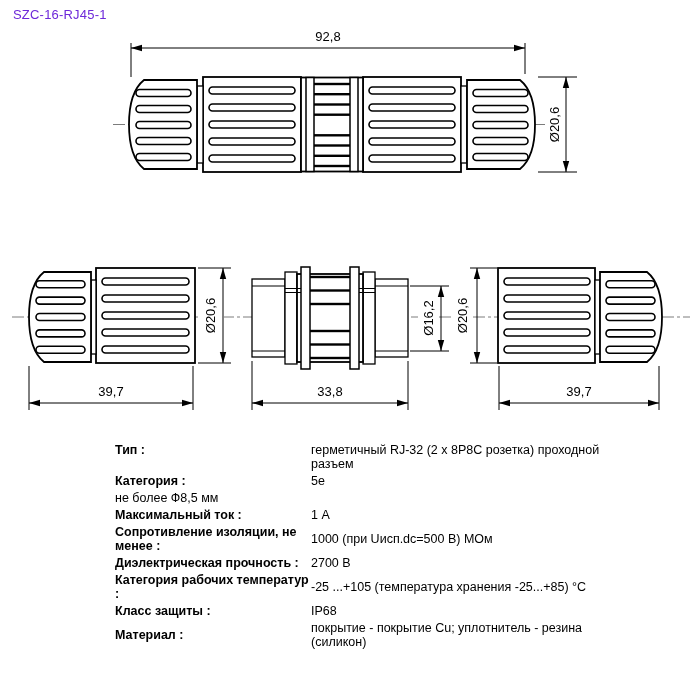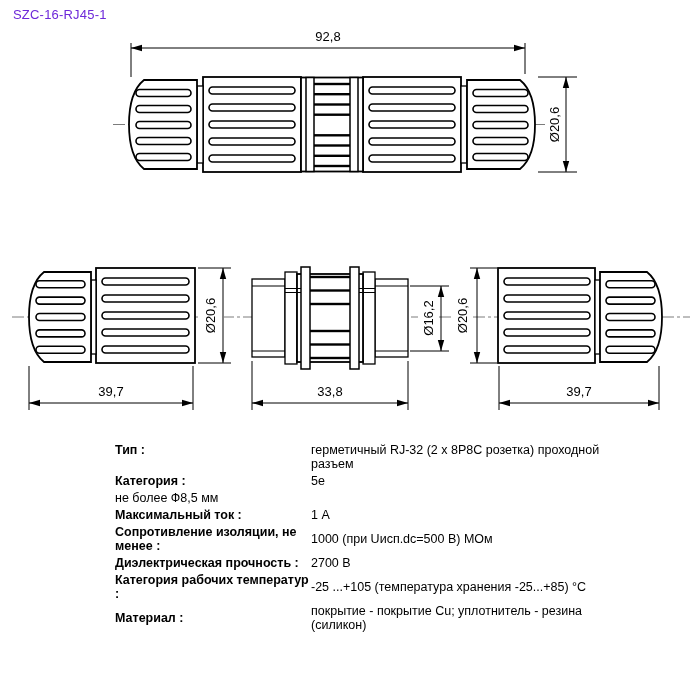--- a/index.html
+++ b/index.html
@@ -254,17 +254,21 @@
   </div>
   <div class="spec-row">
     <div class="spec-label">Диэлектрическая прочность :</div>
     <div class="spec-value">2700 В</div>
   </div>
   <div class="spec-row">
     <div class="spec-label">Категория рабочих температур :</div>
     <div class="spec-value">-25 ...+105 (температура хранения -25...+85) °С</div>
   </div>
   <div class="spec-row">
+    <div class="spec-label">Класс защиты  :</div>
+    <div class="spec-value">IP68</div>
+  </div>
+  <div class="spec-row">
     <div class="spec-label">Материал :</div>
     <div class="spec-value">покрытие - покрытие Cu; уплотнитель - резина
 (силикон)</div>
   </div>
 </div>
 
 </body></html>

